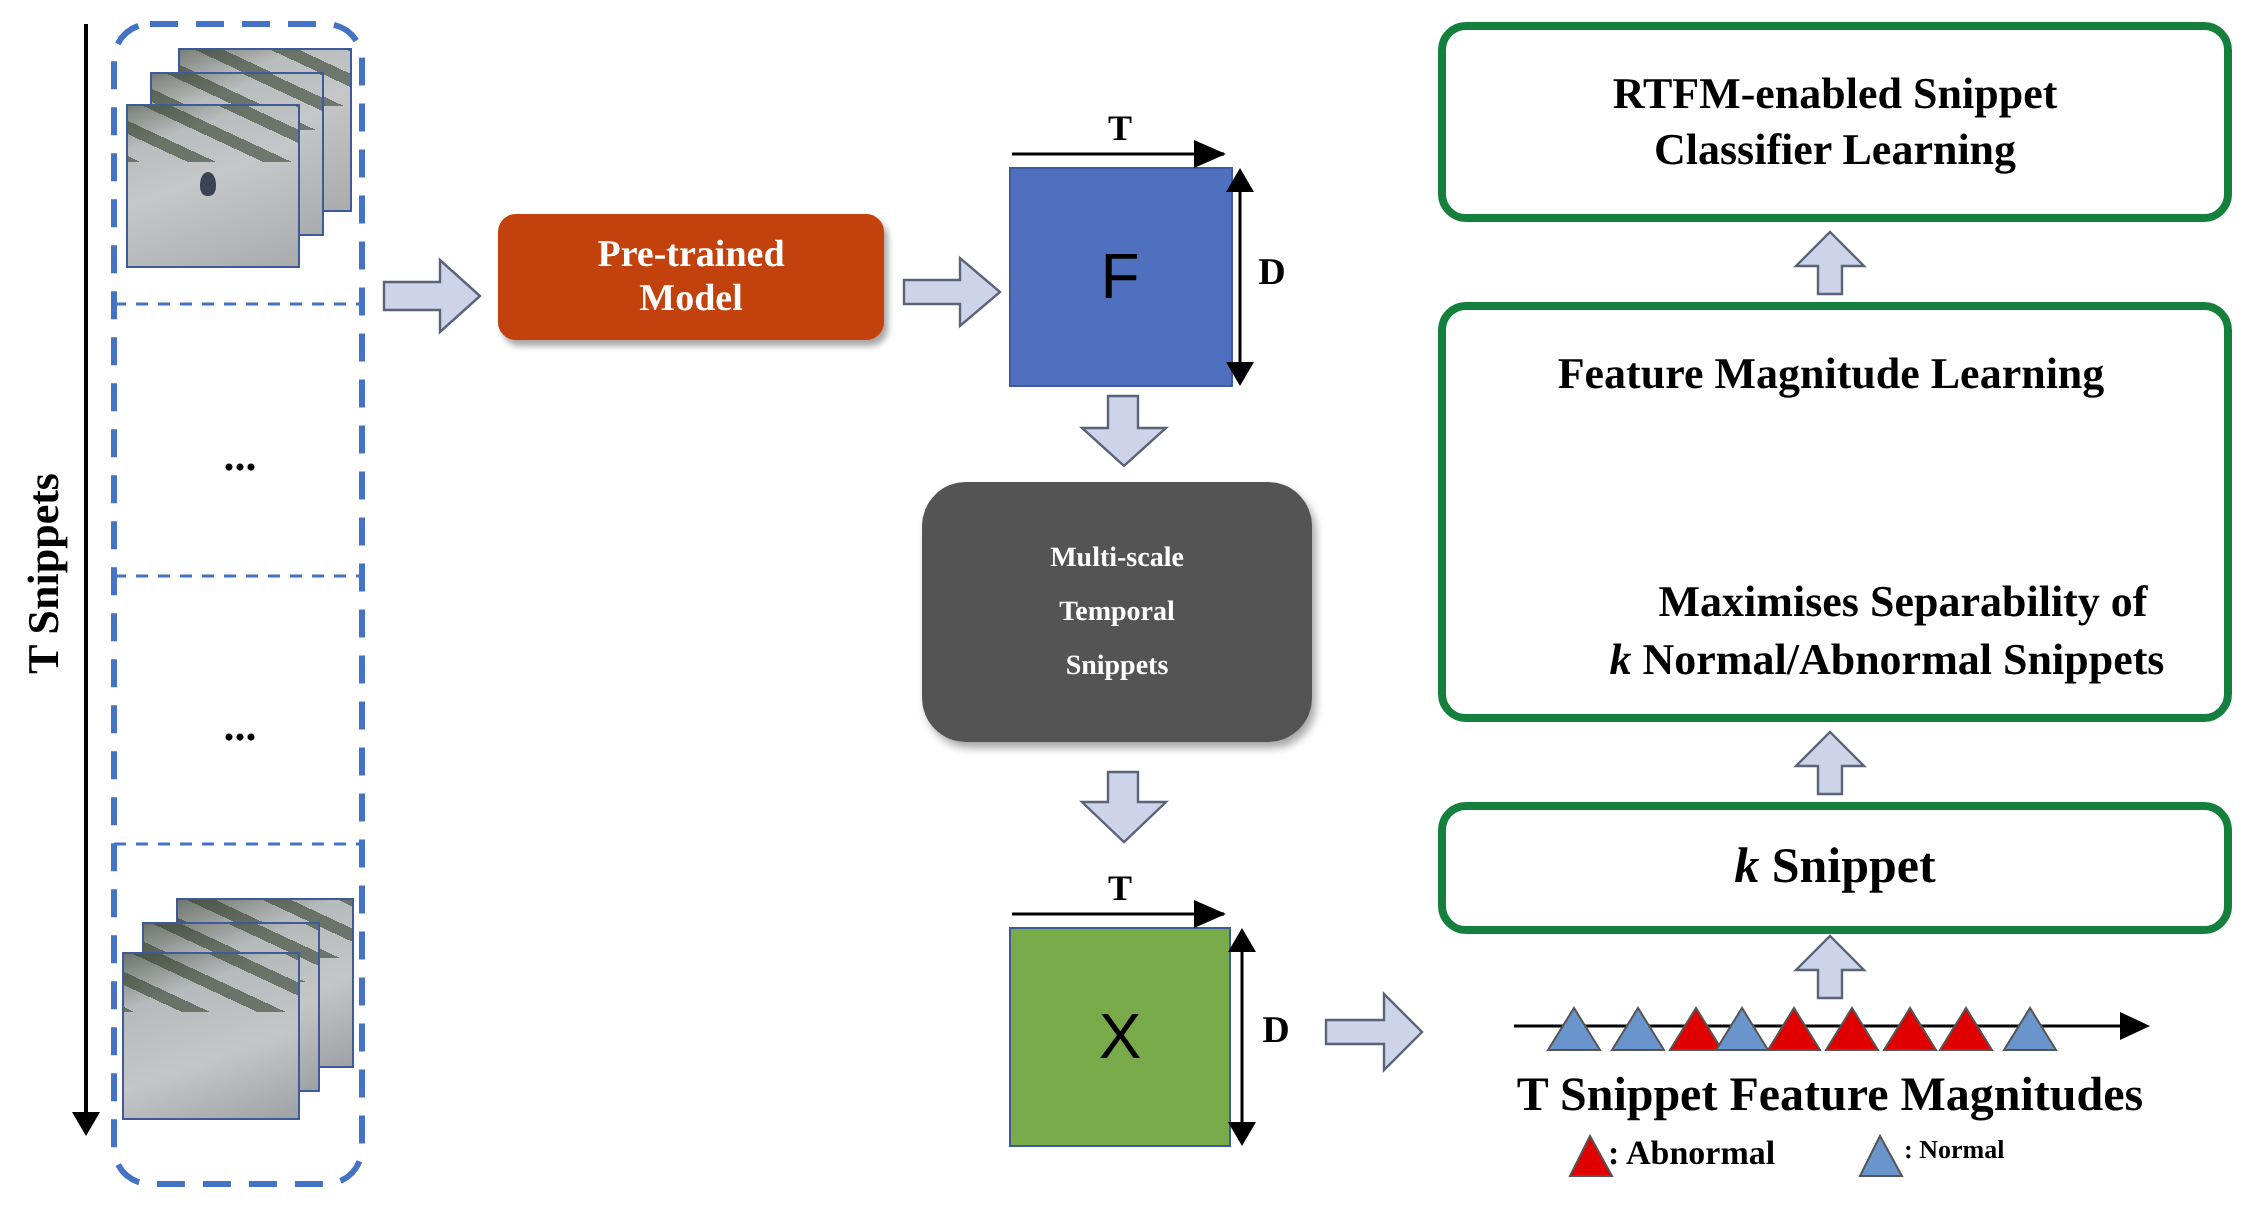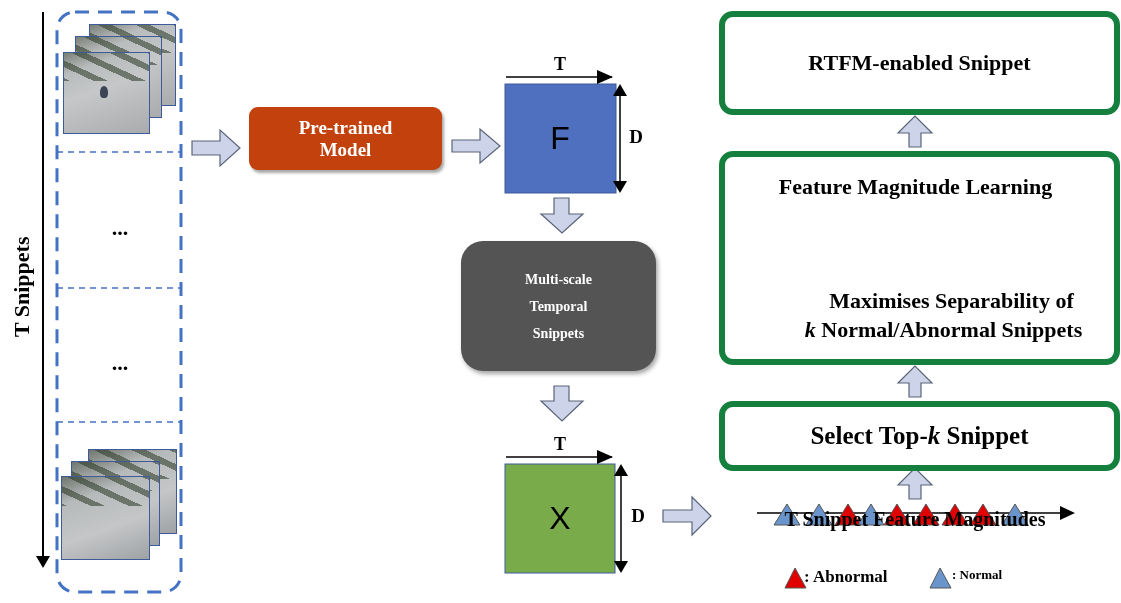--- a/index.html
+++ b/index.html
@@ -3,21 +3,21 @@
 <meta charset="utf-8">
 <style>
   html, body { margin:0; padding:0; background:#fff; }
   body { width:1121px; height:603px; position:relative; overflow:hidden;
          font-family:"Liberation Serif", serif; }
   svg { position:absolute; left:0; top:0; }
   .lbl { position:absolute; font-family:"Liberation Serif", serif; font-weight:bold;
          color:#000; text-align:center; white-space:nowrap; }
   .box { position:absolute; display:flex; align-items:center; justify-content:center;
          text-align:center; font-family:"Liberation Serif", serif; font-weight:bold; }
-  .rbox { border:6px solid #15803d; border-radius:14px; background:#fff; color:#000; }
+  .rbox { border:4px solid #15803d; border-radius:14px; background:#fff; color:#000; }
   .frame { position:absolute; border:1px solid #3d5a9a; overflow:hidden;
            background: linear-gradient(160deg, #7a7f78 0%, #b9bcbc 20%, #c5c7c9 45%, #a9abad 100%); }
   .frame::before { content:""; position:absolute; left:-10%; top:0; width:140%; height:35%;
            background: repeating-linear-gradient(25deg, rgba(40,55,35,.55) 0 6px, rgba(200,200,200,.0) 6px 16px); }
   .fb { background: linear-gradient(160deg,#6f756e 0%,#b7babb 25%,#c4c6c8 60%,#9fa2a4 100%); }
 </style>
 </head>
 <body>
 
 <svg width="1121" height="603">
@@ -134,29 +134,29 @@
   <span>Temporal</span>
   <span>Snippets</span>
 </div>
 
 <div class="lbl" style="left:540px; top:434px; width:40px; font-size:18px;">T</div>
 <div class="lbl" style="left:525px; top:500px; width:70px; font-size:32px; font-weight:normal; font-family:'Liberation Sans',sans-serif;">X</div>
 <div class="lbl" style="left:626px; top:505px; width:24px; font-size:19px;">D</div>
 
 <div class="box rbox" style="left:719px; top:11px; width:389px; height:92px; font-size:22px; line-height:28px; flex-direction:column;">
   <span>RTFM-enabled Snippet</span>
+  <span>Classifier Learning</span>
 </div>
 
 <div class="rbox" style="position:absolute; left:719px; top:151px; width:389px; height:202px;"></div>
 <div class="lbl" style="left:719px; top:174px; width:393px; font-size:22px;">Feature Magnitude Learning</div>
 <div class="lbl" style="left:719px; top:288px; width:393px; font-size:22px;margin-left:36px;">Maximises Separability of</div>
 <div class="lbl" style="left:719px; top:317px; width:393px; font-size:22px;padding-left:28px;"><i>k</i><span> Normal/Abnormal Snippets</span></div>
 
 <div class="box rbox" style="left:719px; top:401px; width:389px; height:58px; font-size:25px;">
-  <span>Select Top-</span>
     <i style="white-space:pre">k</i>
     <span style="white-space:pre"> Snippet</span>
 </div>
 
-<div class="lbl" style="left:730px; top:508px; width:370px; font-size:20px;">T Snippet Feature Magnitudes</div>
+<div class="lbl" style="left:730px; top:535px; width:370px; font-size:24px;">T Snippet Feature Magnitudes</div>
 
 <div class="lbl" style="left:804px; top:567px; font-size:17px; text-align:right;">: Abnormal</div>
 <div class="lbl" style="left:952px; top:567px; font-size:13px; text-align:left;">: Normal</div>
 
 </body></html>

